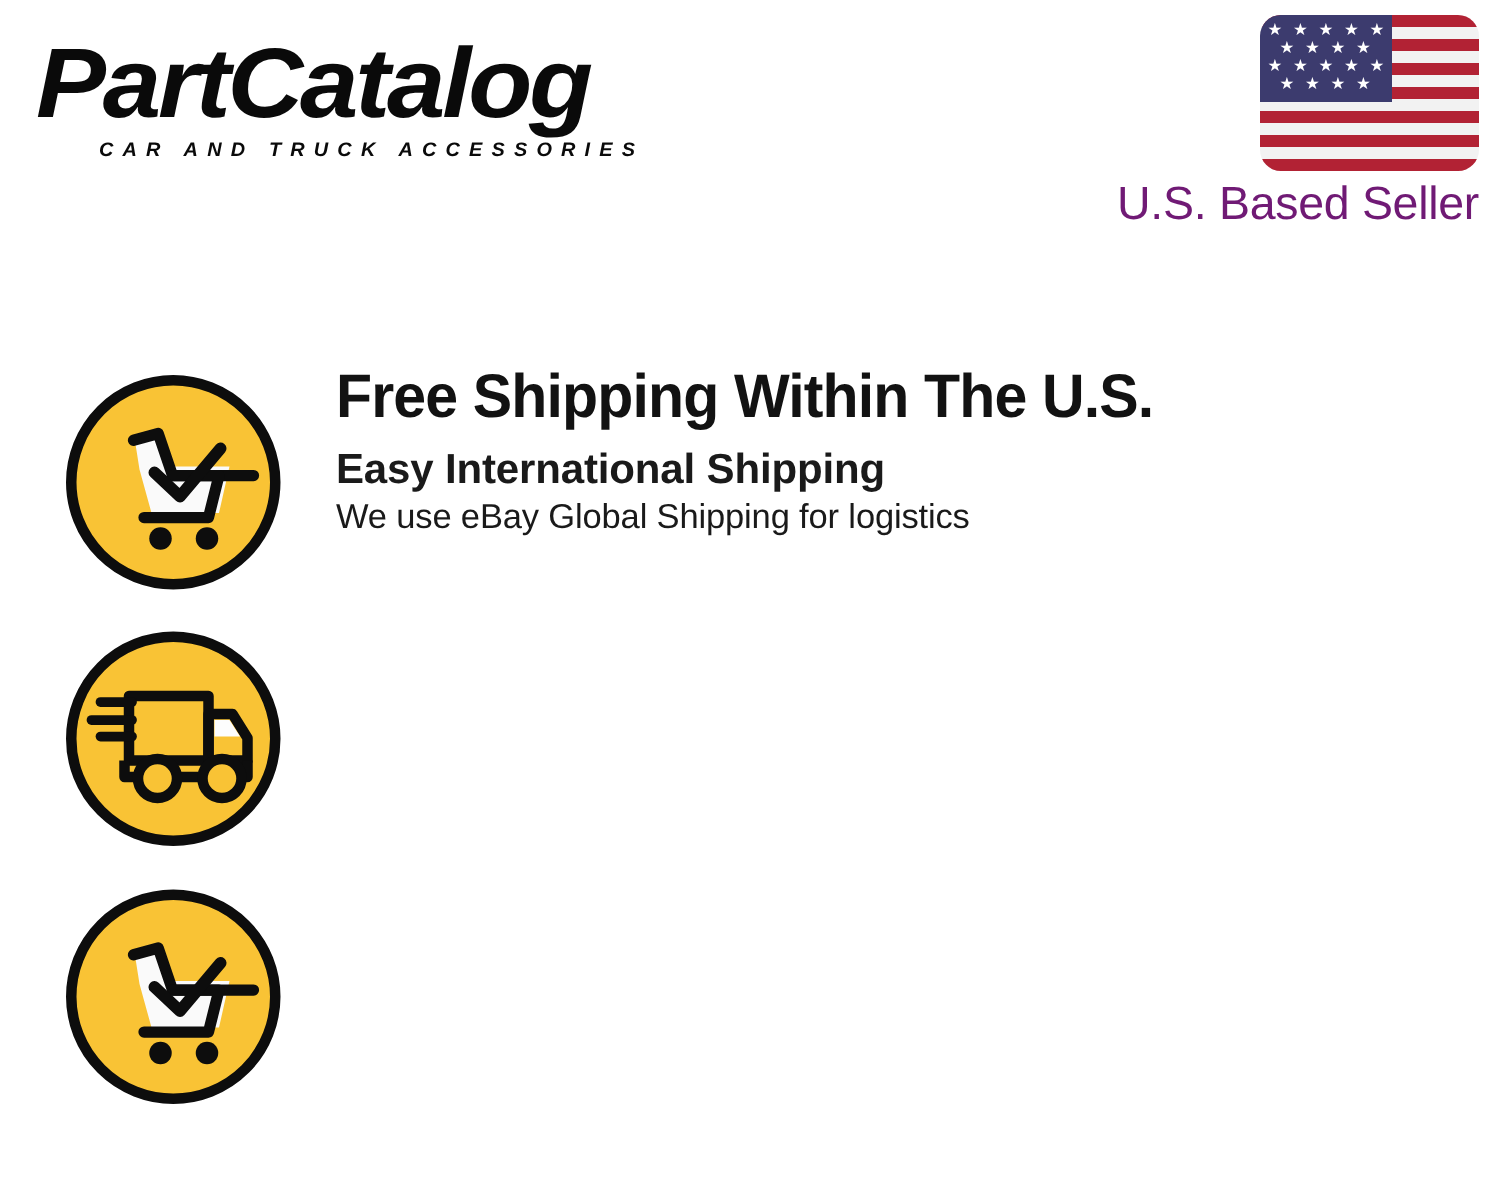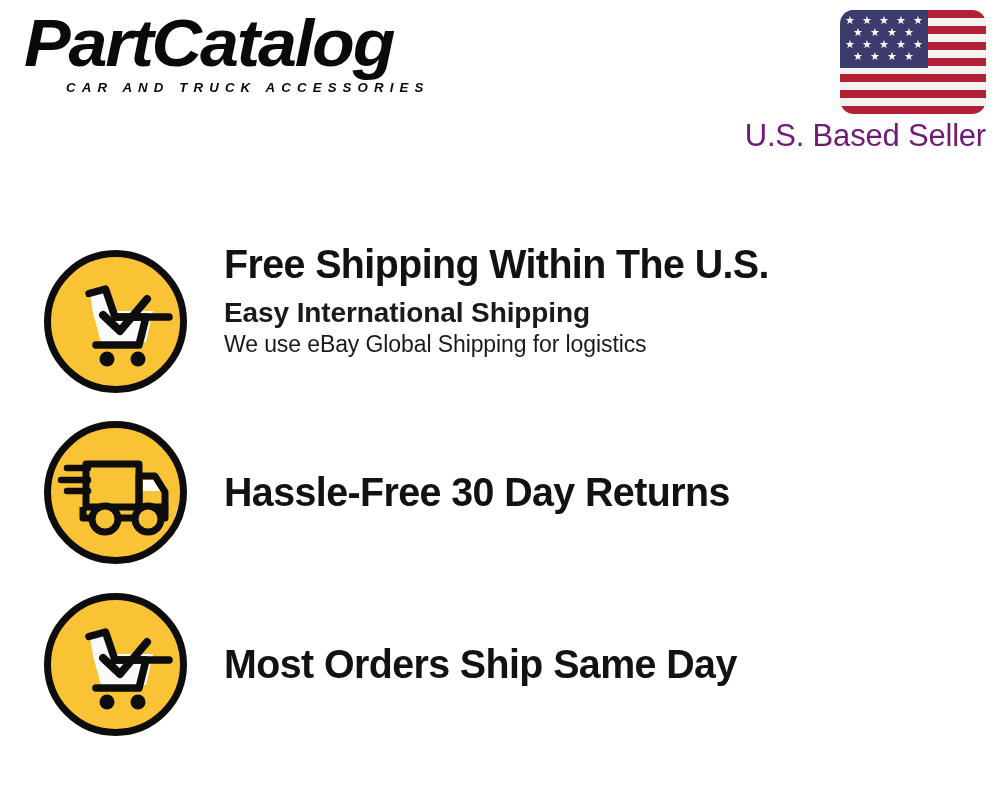--- a/index.html
+++ b/index.html
@@ -14,21 +14,21 @@
     overflow: hidden;
     font-family: "Liberation Sans", sans-serif;
     color: #111111;
     -webkit-font-smoothing: antialiased;
   }
 
   
   #brand-logo {
     position: absolute;
     left: 24px;
-    top: 8px;
+    top: 20px;
     width: 470px;
     height: 95px;
   }
   #brand-wordmark {
     font-family: "Liberation Sans", sans-serif;
     font-weight: bold;
     font-style: italic;
     font-size: 66px;
     line-height: 70px;
     letter-spacing: -2px;
@@ -227,33 +227,27 @@
       <path d="M96 56 L112 56 L122 72 L122 87 L96 87 Z" fill="none" stroke="#0d0d0d" stroke-width="7" stroke-linejoin="round"></path>
       <path d="M100 60 L110 60 L117 71 L100 71 Z" fill="#fdfdfd"></path>
       <path d="M40 87 L40 98 L122 98 L122 87" fill="none" stroke="#0d0d0d" stroke-width="7" stroke-linejoin="round"></path>
       <circle cx="62" cy="99" r="13" fill="#f9c335" stroke="#0d0d0d" stroke-width="7"></circle>
       <circle cx="105" cy="99" r="13" fill="#f9c335" stroke="#0d0d0d" stroke-width="7"></circle>
       <line x1="24" y1="48" x2="45" y2="48" stroke="#0d0d0d" stroke-width="6.5" stroke-linecap="round"></line>
       <line x1="18" y1="60" x2="45" y2="60" stroke="#0d0d0d" stroke-width="6.5" stroke-linecap="round"></line>
       <line x1="24" y1="71" x2="45" y2="71" stroke="#0d0d0d" stroke-width="6.5" stroke-linecap="round"></line>
     </svg>
   </div>
-  <div class="feature-text">
-    <div class="feature-title">Hassle-Free 30 Day Returns</div>
-  </div>
 </div>
 
 <div class="feature-row" id="feature-row-2">
   <div class="feature-icon">
     <svg viewBox="0 0 145 145" width="145" height="145" aria-hidden="true">
       <circle cx="72.5" cy="72.5" r="68" fill="#f9c335" stroke="#0d0d0d" stroke-width="7"></circle>
       <path d="M47 45 L62 40 L70 62 L110 62 L103 93 L58 93 L50 64 Z" fill="#fafafa"></path>
       <path d="M24 40.5 L40.5 36 L50 64 L104 64" fill="none" stroke="#0d0d0d" stroke-width="7.5" stroke-linecap="round" stroke-linejoin="round" transform="translate(22,4)"></path>
       <path d="M72 68 L103 68 L96 96 L53 96" fill="none" stroke="#0d0d0d" stroke-width="7.5" stroke-linecap="round" stroke-linejoin="round"></path>
       <path d="M60 66 L77 82 L104 50" fill="none" stroke="#0d0d0d" stroke-width="8" stroke-linecap="round" stroke-linejoin="round"></path>
       <circle cx="64" cy="110" r="7.5" fill="#0d0d0d"></circle>
       <circle cx="95" cy="110" r="7.5" fill="#0d0d0d"></circle>
     </svg>
   </div>
-  <div class="feature-text">
-    <div class="feature-title">Most Orders Ship Same Day</div>
-  </div>
 </div>
 
 </body></html>

